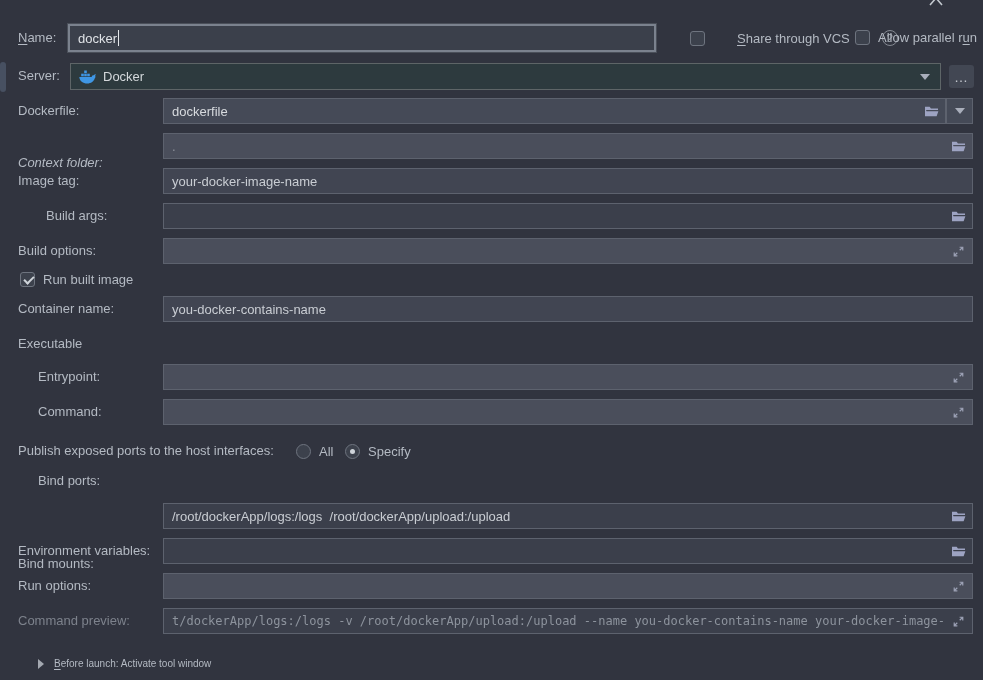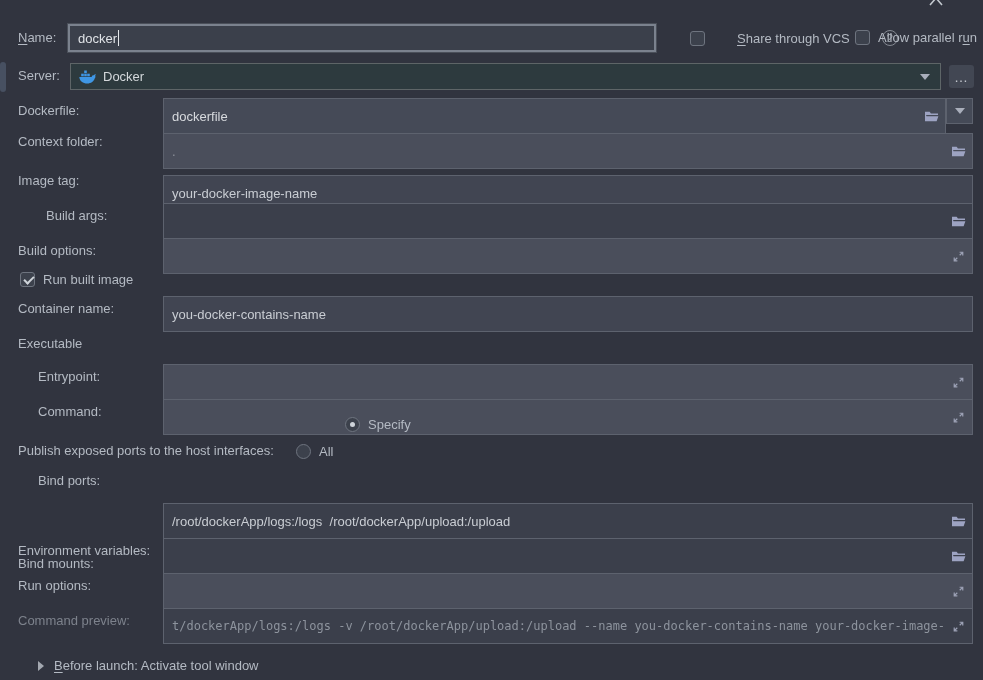--- a/index.html
+++ b/index.html
@@ -15,21 +15,21 @@
 
   .lbl {
     position:absolute; left:18px; font-size:13px; color:#b4bac3;
     line-height:26px; white-space:nowrap;
   }
   .lbl.indent { left:38px; }
   .lbl.dim { color:#7d828c; }
   .mn { text-decoration:underline; text-underline-offset:2px; }
 
   .field {
-    position:absolute; left:163px; width:810px; height:36px;
+    position:absolute; left:163px; width:810px; height:26px;
     border:1px solid #5d626e; background:#414552;
     display:flex; align-items:center; padding:0 8px;
     font-size:13px; color:#d7dade; white-space:pre;
   }
   .field .val { white-space:pre; overflow:hidden; }
   .field.tone-dark  { background:#3b3f4b; }
   .field.tone-light { background:#4a4e5b; }
   .field.tone-med   { background:#454a57; }
   .field .dimval { color:#8b909a; }
 
@@ -92,21 +92,21 @@
     flex:none; cursor:pointer;
   }
 
   
   .mono { font-family:"DejaVu Sans Mono","Liberation Mono",monospace; font-size:12px; color:#8d939d; }
 
   .scroll-thumb { position:absolute; left:0; top:62px; width:6px; height:30px; background:#475061; border-radius:3px; cursor:pointer; }
 
   .chevron-top { position:absolute; right:38px; top:-6px; cursor:pointer; }
 
-  .before-launch { position:absolute; left:38px; top:658px; display:flex; align-items:center; gap:10px; font-size:13px; color:#b4bac3; cursor:pointer; }
+  .before-launch { position:absolute; left:38px; top:658px; display:flex; align-items:center; gap:10px; font-size:10px; color:#b4bac3; cursor:pointer; }
   .tri-right { width:0; height:0; border-top:5px solid transparent; border-bottom:5px solid transparent; border-left:6px solid #a3a8b0; }
 
   svg { display:block; }
 </style>
 </head>
 <body>
 
 <div class="dialog">
 
   <div class="chevron-top">
@@ -159,35 +159,35 @@
             <path d="M1 2 h5 l1.4 1.9 H15 v1.6 H1 z"></path>
             <path d="M1 12 V2.2 l1.6 4.5 h12.8 L13.5 12 z"></path>
           </g>
         </svg>
     </span>
   </div>
   <div class="dd-segment">
       <span class="tri"></span>
     </div>
 
-  <div class="lbl" style="top:129px;">Context folder:</div>
+  <div class="lbl" style="top:150px;font-style:italic;">Context folder:</div>
   <div class="field tone-light" style="top:133px;">
     <span class="val dimval">.</span>
     <span class="right-icon">
       <svg width="15" height="13" viewBox="0 0 16 14">
           <g fill="#9da3c2">
             <path d="M1 2 h5 l1.4 1.9 H15 v1.6 H1 z"></path>
             <path d="M1 12 V2.2 l1.6 4.5 h12.8 L13.5 12 z"></path>
           </g>
         </svg>
     </span>
   </div>
 
   <div class="lbl" style="top:168px;">Image tag:</div>
-  <div class="field" style="top:168px;margin-top:7px;">
+  <div class="field" style="top:168px;">
     <span class="val" style="color:#c9cdd3;">your-docker-image-name</span>
   </div>
 
   <div class="lbl" style="top:203px;margin-left:28px;">Build args:</div>
   <div class="field tone-dark" style="top:203px;">
     <span class="val"></span>
     <span class="right-icon">
       <svg width="15" height="13" viewBox="0 0 16 14">
           <g fill="#9da3c2">
             <path d="M1 2 h5 l1.4 1.9 H15 v1.6 H1 z"></path>
@@ -237,21 +237,21 @@
           <path d="M8.3 5.7 L11.6 2.4 M8.2 2.4 h3.4 v3.4 M5.7 8.3 L2.4 11.6 M2.4 8.2 v3.4 h3.4"></path>
         </svg>
     </span>
   </div>
 
   <div class="lbl" style="top:438px;">Publish exposed ports to the host interfaces:</div>
   <div class="cb-row" style="left:296px; top:444px;">
     <span class="radio"></span>
     <span>All</span>
   </div>
-  <div class="cb-row" style="left:345px; top:417px;align-items:center;">
+  <div class="cb-row" style="left:345px; top:444px;align-items:center;">
     <span class="radio selected"></span>
     <span>Specify</span>
   </div>
 
   <div class="lbl indent" style="top:468px;">Bind ports:</div>
 
   <div class="lbl" style="top:503px;margin-top:48px;">Bind mounts:</div>
   <div class="field tone-dark" style="top:503px;">
     <span class="val" style="color:#c9cdd3;">/root/dockerApp/logs:/logs  /root/dockerApp/upload:/upload</span>
     <span class="right-icon">

